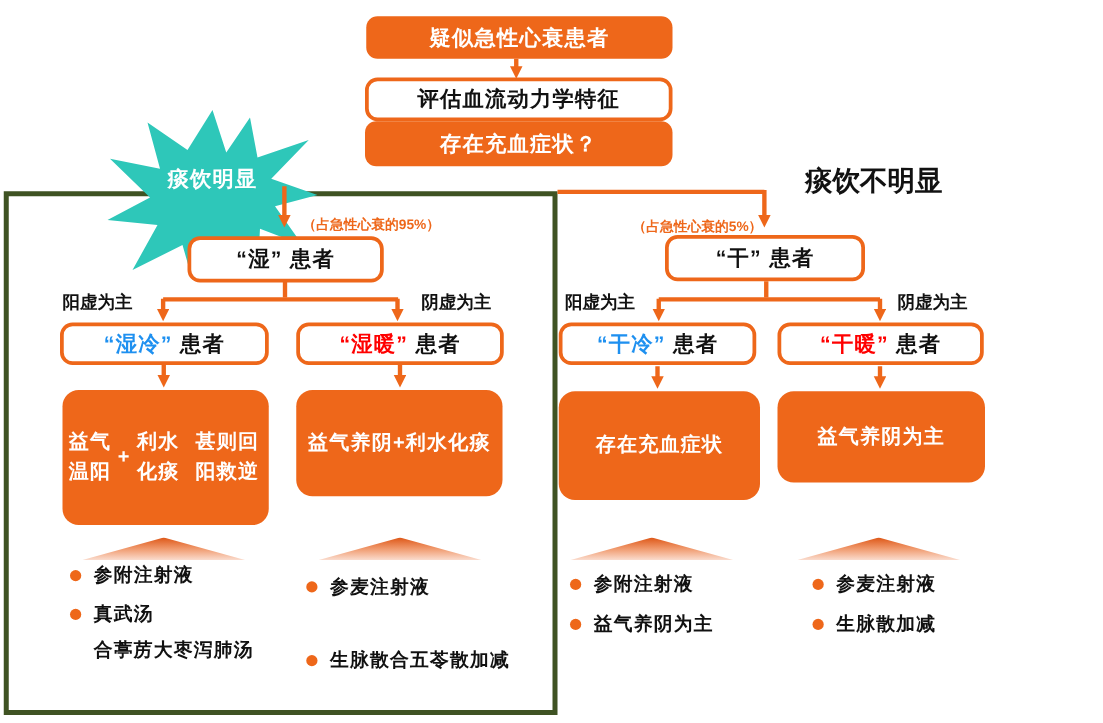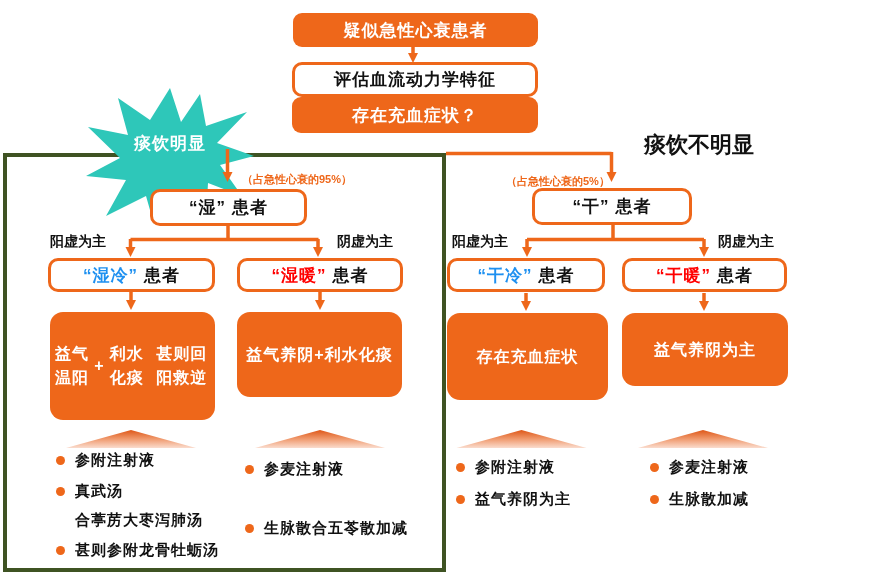--- a/index.html
+++ b/index.html
@@ -152,24 +152,20 @@
       <span>参附注射液</span>
     </div>
     <div class="drug" style="margin-bottom:10px">
       <span class="blt"></span>
       <span>真武汤</span>
     </div>
     <div class="drug" style="margin-bottom:11px">
       <span class="blt" style="visibility: hidden;"></span>
       <span>合葶苈大枣泻肺汤</span>
     </div>
-    <div class="drug">
-      <span class="blt"></span>
-      <span>甚则参附龙骨牡蛎汤</span>
-    </div>
   </div>
 
   <div class="abs druglist" style="left:245px;top:460px;width:185px;z-index:5">
     <div class="drug" style="margin-bottom:40px">
       <span class="blt"></span>
       <span>参麦注射液</span>
     </div>
     <div class="drug">
       <span class="blt"></span>
       <span>生脉散合五苓散加减</span>

